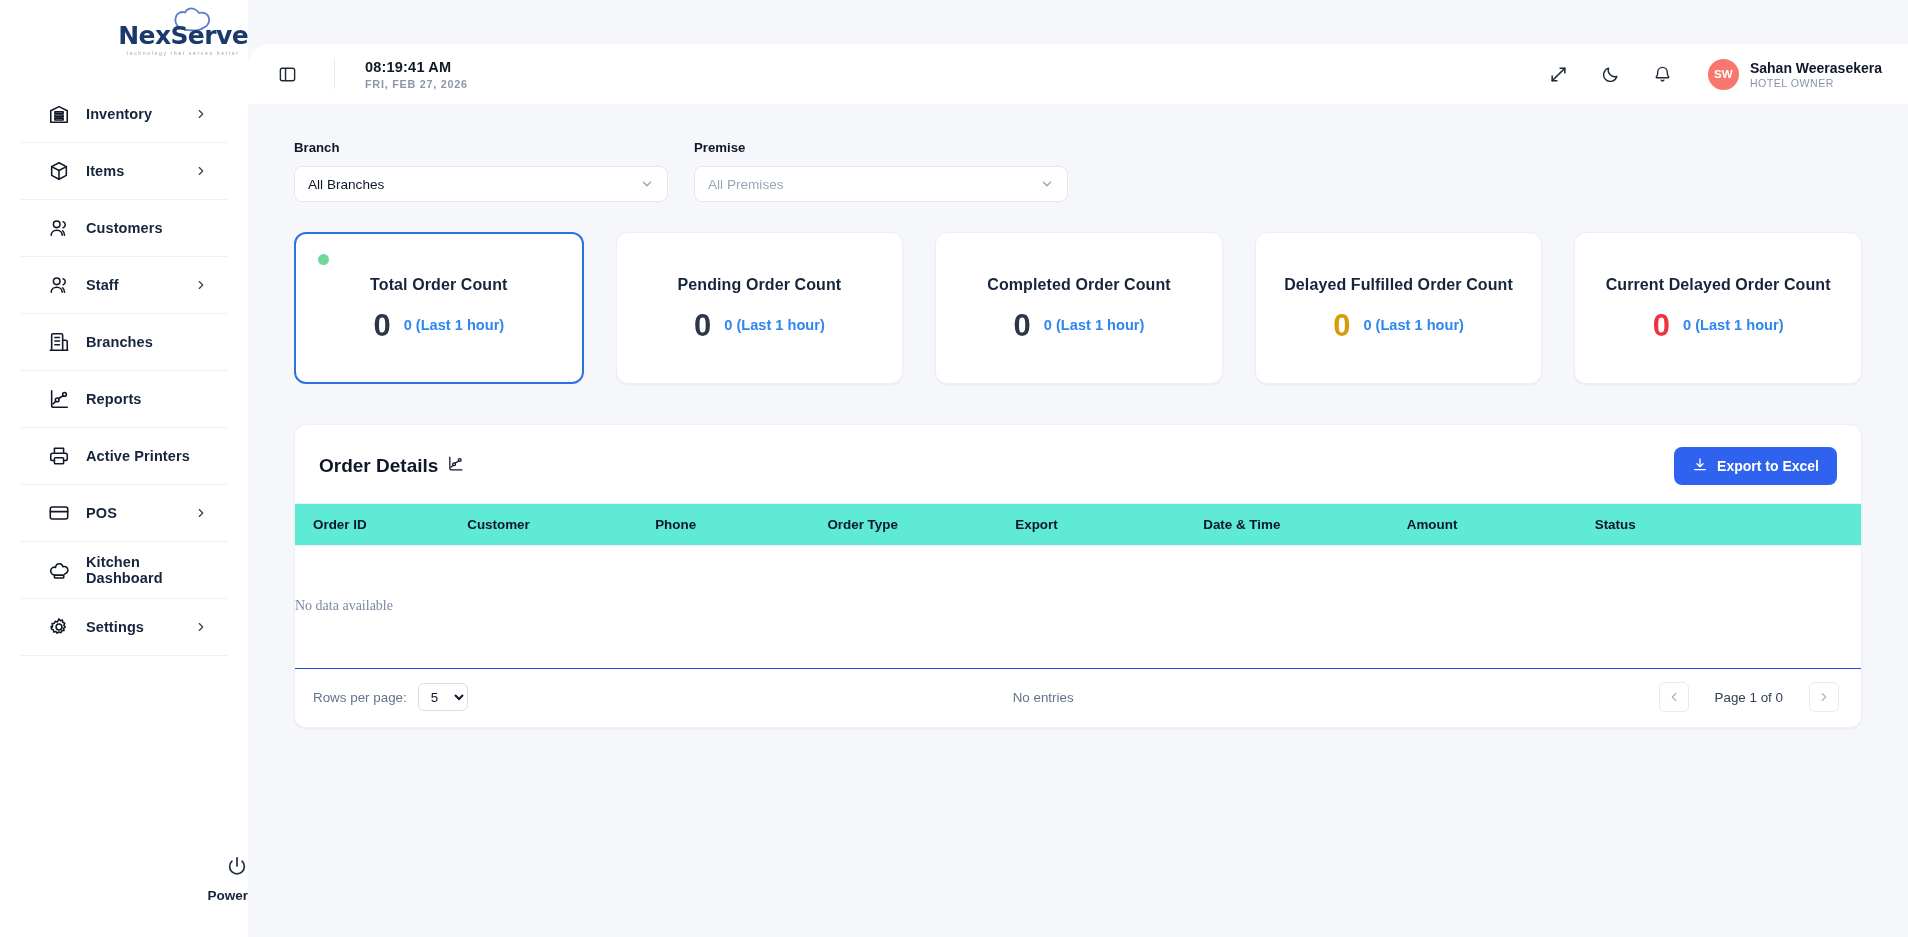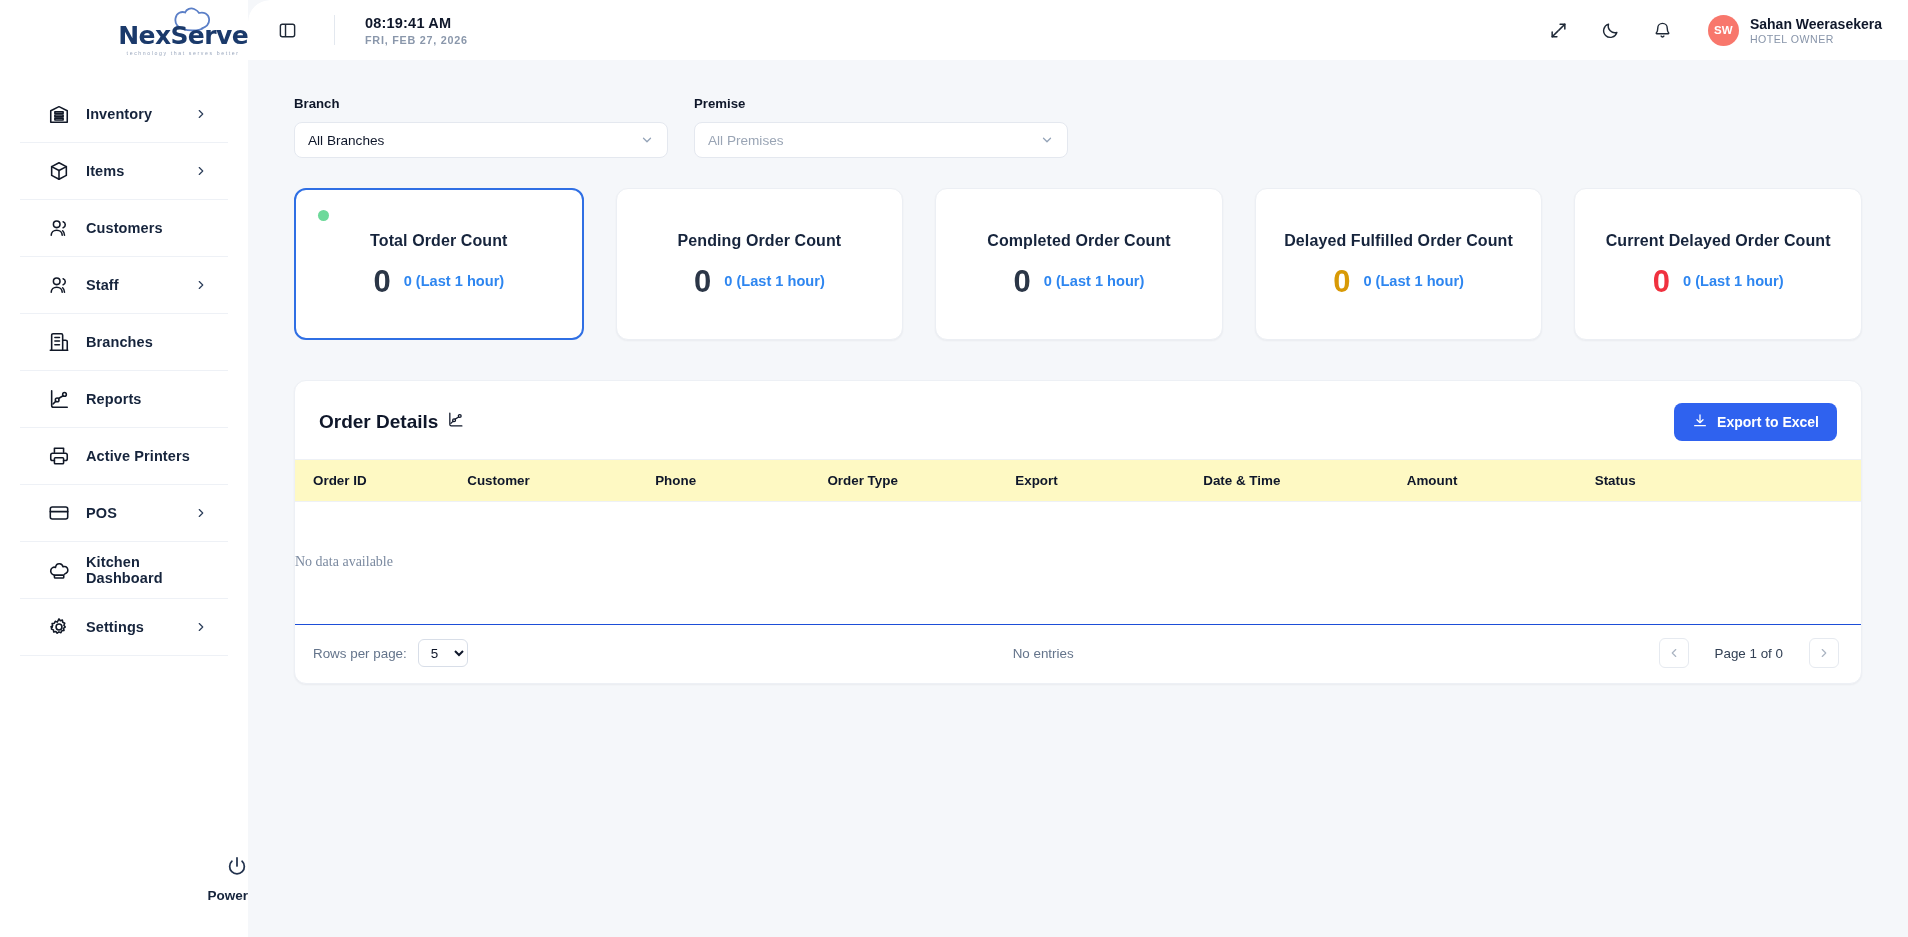--- a/index.html
+++ b/index.html
@@ -39,21 +39,21 @@
     padding:0 0 34px 0;display:flex;flex-direction:column;align-items:flex-end;gap:8px;cursor:pointer;
   }
   .power-ic{color:#22324d}
   .power-label{font-size:13.5px;font-weight:600;color:#16243c}
 
   
   .main{flex:1;height:937px;display:flex;flex-direction:column;background:#f5f7fa;
         border-top-left-radius:22px;overflow:hidden;position:relative}
   .topbar{
     height:60px;min-height:60px;background:#fff;display:flex;align-items:center;
-    padding:0 26px 0 22px;gap:30px;border-top-left-radius:22px;
+    padding:0 26px 0 22px;gap:30px;border-top-left-radius:22px;margin-top:44px;
   }
   .tb-toggle{width:34px;height:34px;display:flex;align-items:center;justify-content:center;cursor:pointer;color:#1f2937;border-radius:7px}
   .tb-sep{width:1px;height:30px;background:#e3e8ef}
   .clock{display:flex;flex-direction:column;justify-content:center;gap:3px}
   .clock-time{font-size:14.5px;font-weight:bold;color:#0f172a;letter-spacing:.2px}
   .clock-date{font-size:10.8px;font-weight:bold;color:#8a97ab;letter-spacing:.75px}
   .tb-spacer{flex:1}
   .tb-actions{display:flex;align-items:center;gap:26px}
   .tb-ic{width:26px;height:26px;display:flex;align-items:center;justify-content:center;cursor:pointer;color:#1f2937}
   .user{display:flex;align-items:center;gap:11px;margin-left:6px;cursor:pointer}
@@ -104,21 +104,21 @@
   .panel-title{font-size:19px;font-weight:bold;color:#0f172a;display:flex;align-items:center;gap:9px}
   .panel-spacer{flex:1}
   .btn-export{
     background:#2f62ef;color:#fff;border:none;border-radius:8px;height:38px;padding:0 18px;
     display:flex;align-items:center;gap:9px;font-size:14px;font-weight:bold;cursor:pointer;
     font-family:inherit;
   }
 
   table{width:100%;border-collapse:collapse;table-layout:fixed}
   thead th{
-    background:#fef9c3;text-align:left;font-size:13.4px;font-weight:600;color:#0f172a;
+    background:#5eead4;text-align:left;font-size:13.4px;font-weight:600;color:#0f172a;
     padding:13px 0;border-top:1px solid #eef1f6;border-bottom:1px solid #eef1f6;
   }
   thead th:first-child{padding-left:18px}
   .empty-row td{
     text-align:left;color:#7b8aa0;font-size:14px;padding:52px 0 54px 0;border-bottom:1px solid #1d4ed8;font-family:Liberation Serif, serif;
   }
 
   .pager{display:flex;align-items:center;padding:13px 22px 15px 18px;gap:12px}
   .rpp{display:flex;align-items:center;gap:11px}
   .rpp-label{font-size:13.4px;color:#64748b}

